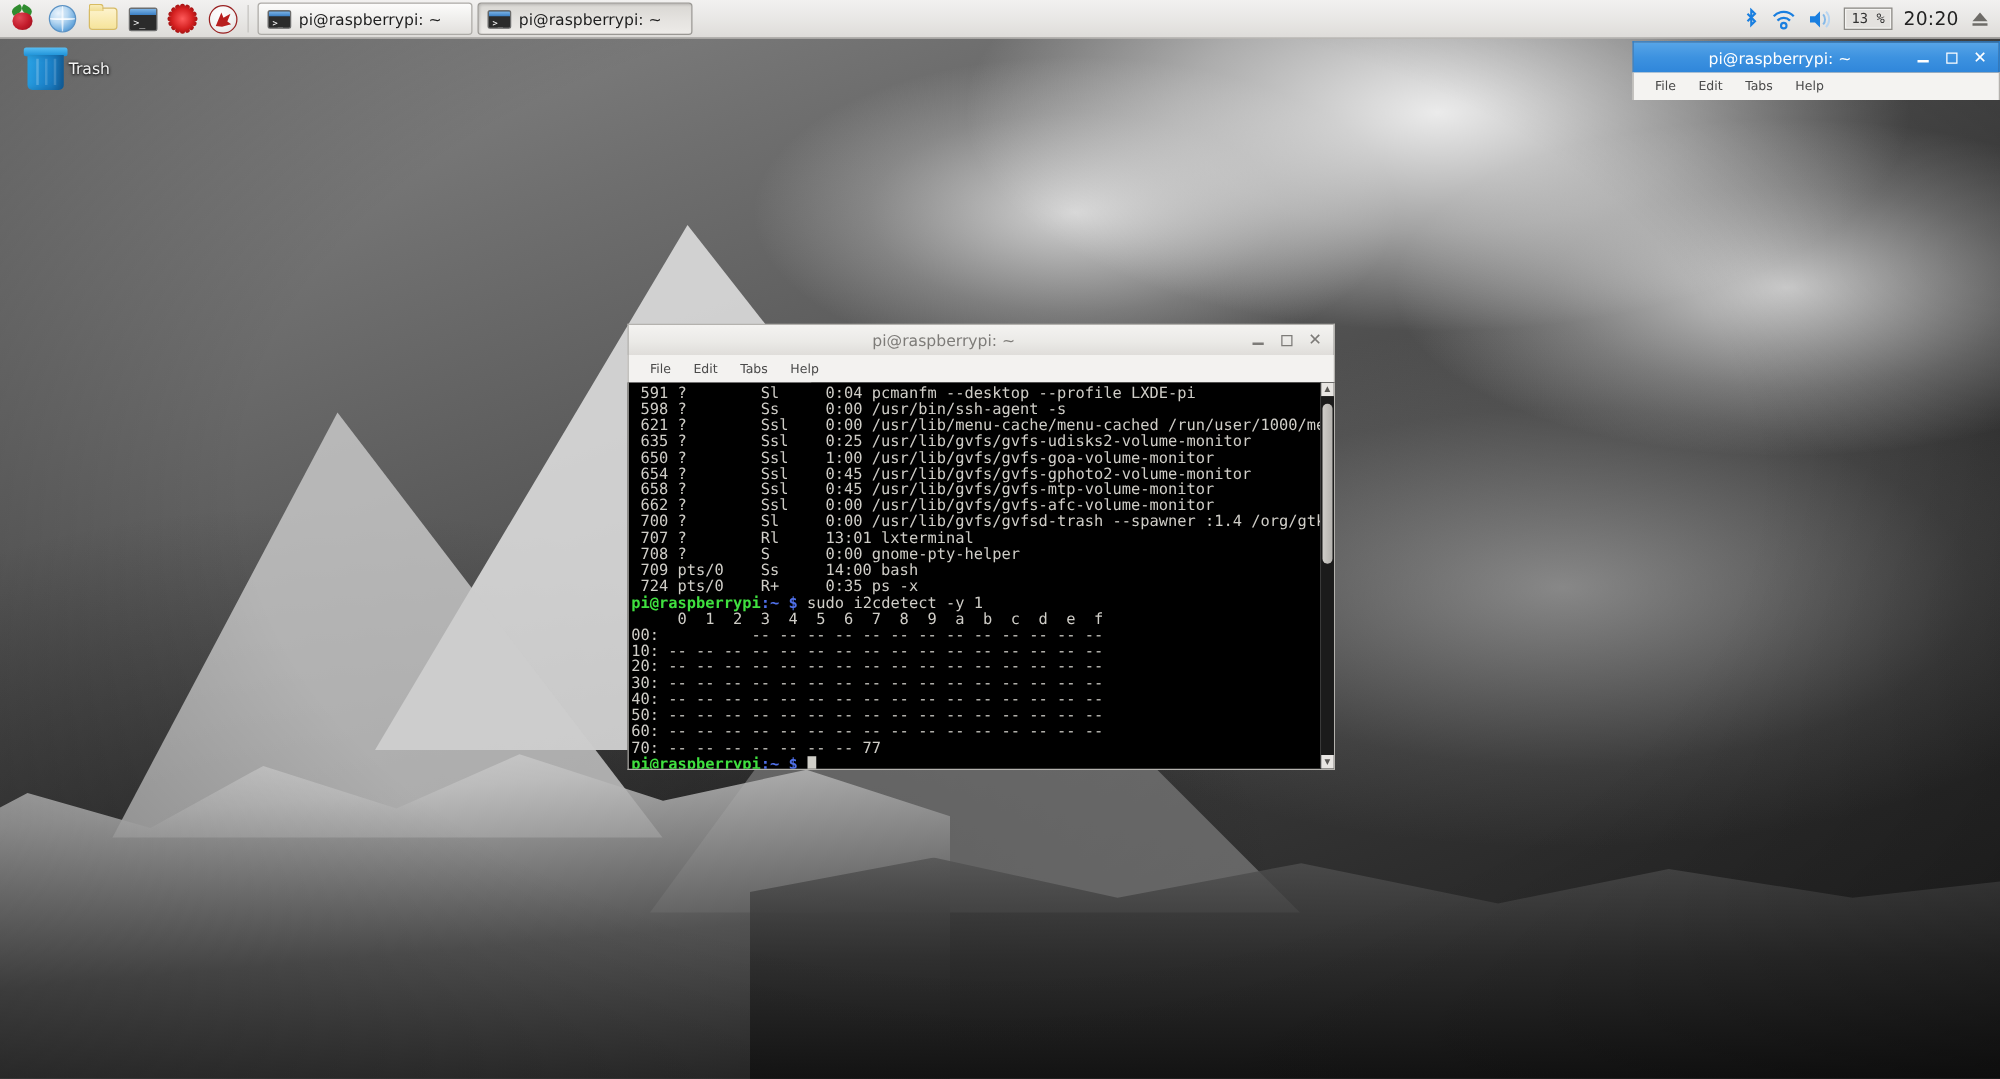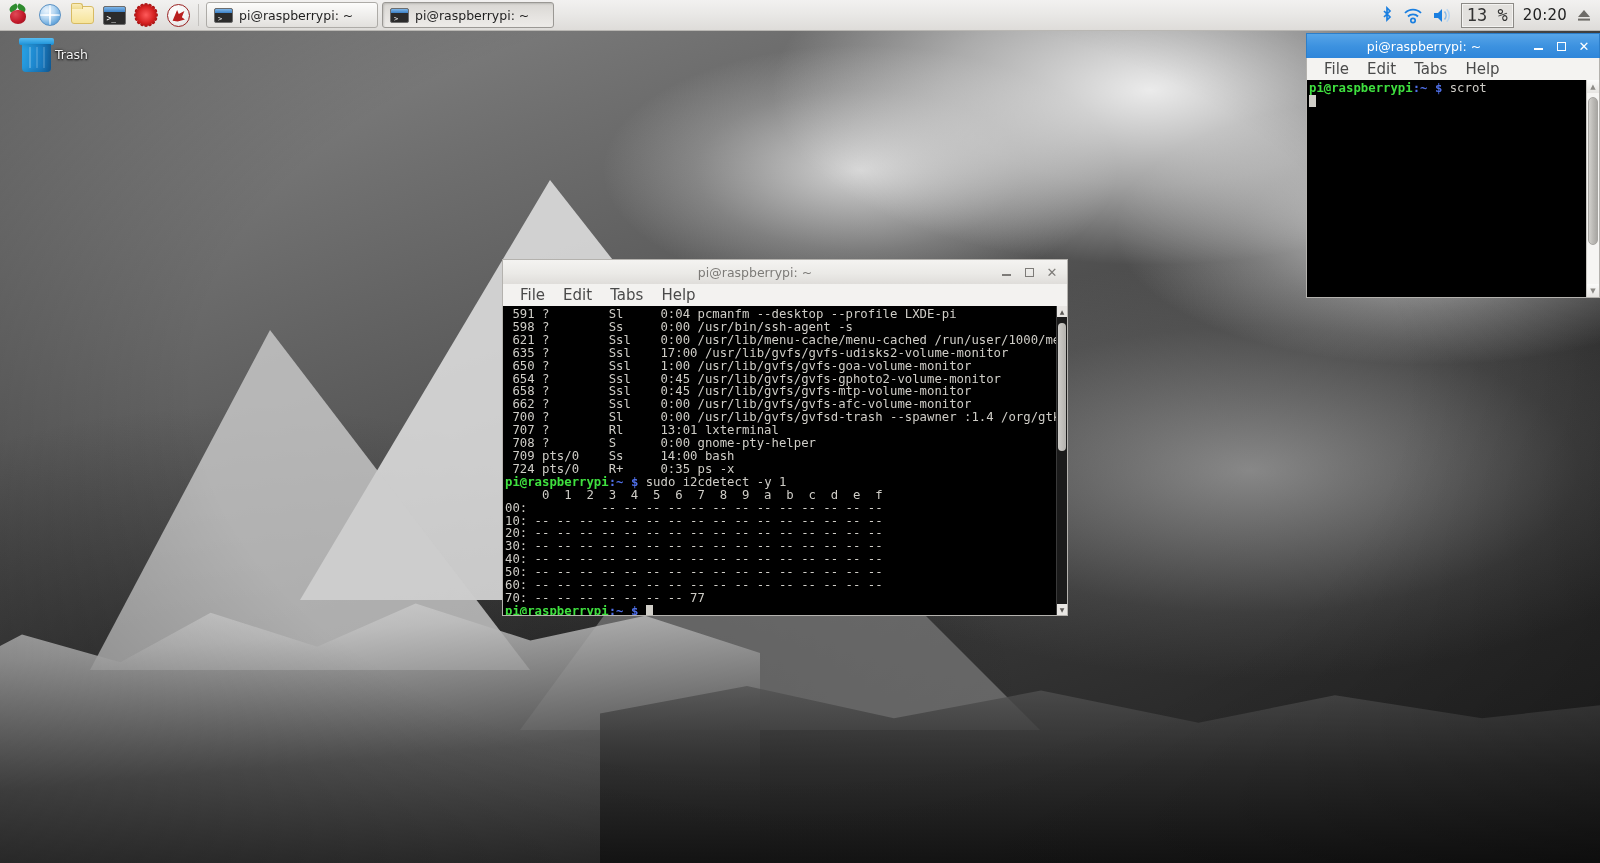--- a/index.html
+++ b/index.html
@@ -167,21 +167,21 @@
     border-color: #9a9894;
     box-shadow: inset 1px 1px 2px rgba(0,0,0,0.14);
   }
   .win-btn .lbl { overflow: hidden; text-overflow: ellipsis; }
 
   .tray { margin-left: auto; display: flex; align-items: center; gap: 9px; padding-right: 8px; }
   .tray-icon { display: flex; align-items: center; justify-content: center; }
 
   .cpu-box {
     border: 1px solid #8c8a86; background: #e3e1de;
-    padding: 1px 5px 2px 5px; font-size: 17px; color: #333;
+    padding: 1px 5px 2px 5px; font-size: 11px; color: #333;
     font-family: "DejaVu Sans Mono", monospace;
     box-shadow: inset 0 0 0 1px #f4f3f1;
   }
   .clock { font-size: 15px; color: #222; letter-spacing: 0.2px; }
 
   
   #trash-icon {
     position: absolute; left: 18px; top: 36px; width: 70px;
     display: flex; flex-direction: row; align-items: center; gap: 3px;
   }
@@ -226,21 +226,21 @@
   }
   .title-text { flex: 1; text-align: center; }
   .tb-controls { display: flex; align-items: center; gap: 9px; padding-right: 4px; }
   .ctl { width: 14px; height: 14px; display: flex; align-items: center; justify-content: center; font-size: 12px; line-height: 1; }
   .ctl-min-g { display: block; width: 9px; height: 2px; background: currentColor; margin-top: 6px; }
   .ctl-max-g { display: block; width: 9px; height: 9px; border: 1.6px solid currentColor; }
   .ctl-close-g { font-family: "DejaVu Sans", sans-serif; font-weight: bold; font-size: 13px; }
 
   .menubar {
     height: 22px; display: flex; align-items: center; gap: 0;
-    padding-left: 8px; font-size: 15px;
+    padding-left: 8px; font-size: 10px;
     background: #f3f2f0;
     border-left: 1px solid #b4b2ae; border-right: 1px solid #b4b2ae;
     color: #4a4a4a;
   }
   .menubar.act { background: #f4f3f1; border-color: #b4b2ae; }
   .menu-item { padding: 2px 9px; border-radius: 2px; }
 
   .term-body {
     background: #000000; position: relative; overflow: hidden;
     border-left: 1px solid #b4b2ae; border-right: 1px solid #b4b2ae; border-bottom: 1px solid #b4b2ae;
@@ -437,21 +437,21 @@
     <span class="menu-item">File</span>
     <span class="menu-item">Edit</span>
     <span class="menu-item">Tabs</span>
     <span class="menu-item">Help</span>
   </div>
 
   <div class="term-body">
     <div class="term-text" id="main-term-text"><span class="wht"> 591 ?        Sl     0:04 pcmanfm --desktop --profile LXDE-pi</span>
 <span class="wht"> 598 ?        Ss     0:00 /usr/bin/ssh-agent -s</span>
 <span class="wht"> 621 ?        Ssl    0:00 /usr/lib/menu-cache/menu-cached /run/user/1000/menu-c</span>
-<span class="wht"> 635 ?        Ssl    17:00 /usr/lib/gvfs/gvfs-udisks2-volume-monitor</span>
+<span class="wht"> 635 ?        Ssl    0:25 /usr/lib/gvfs/gvfs-udisks2-volume-monitor</span>
 <span class="wht"> 650 ?        Ssl    1:00 /usr/lib/gvfs/gvfs-goa-volume-monitor</span>
 <span class="wht"> 654 ?        Ssl    0:45 /usr/lib/gvfs/gvfs-gphoto2-volume-monitor</span>
 <span class="wht"> 658 ?        Ssl    0:45 /usr/lib/gvfs/gvfs-mtp-volume-monitor</span>
 <span class="wht"> 662 ?        Ssl    0:00 /usr/lib/gvfs/gvfs-afc-volume-monitor</span>
 <span class="wht"> 700 ?        Sl     0:00 /usr/lib/gvfs/gvfsd-trash --spawner :1.4 /org/gtk/gvf</span>
 <span class="wht"> 707 ?        Rl     13:01 lxterminal</span>
 <span class="wht"> 708 ?        S      0:00 gnome-pty-helper</span>
 <span class="wht"> 709 pts/0    Ss     14:00 bash</span>
 <span class="wht"> 724 pts/0    R+     0:35 ps -x</span>
 <span class="grn">pi@raspberrypi</span><span class="blu">:~</span> <span class="blu">$</span> <span class="wht">sudo i2cdetect -y 1</span>
@@ -490,24 +490,13 @@
     </span>
   </div>
 
   <div class="menubar act">
     <span class="menu-item">File</span>
     <span class="menu-item">Edit</span>
     <span class="menu-item">Tabs</span>
     <span class="menu-item">Help</span>
   </div>
 
-  <div class="term-body">
-    <div class="term-text" id="second-term-text"><span class="grn">pi@raspberrypi</span><span class="blu">:~</span> <span class="blu">$</span> <span class="wht">scrot</span>
-<span class="cursor-blk"></span></div>
-    <div class="scrollbar">
-      <div class="sb-arrow">▲</div>
-      <div class="sb-track">
-        <div class="sb-thumb" style="top:4px;height:148px;"></div>
-      </div>
-      <div class="sb-arrow">▼</div>
-    </div>
-  </div>
 </div>
 
 </body></html>

